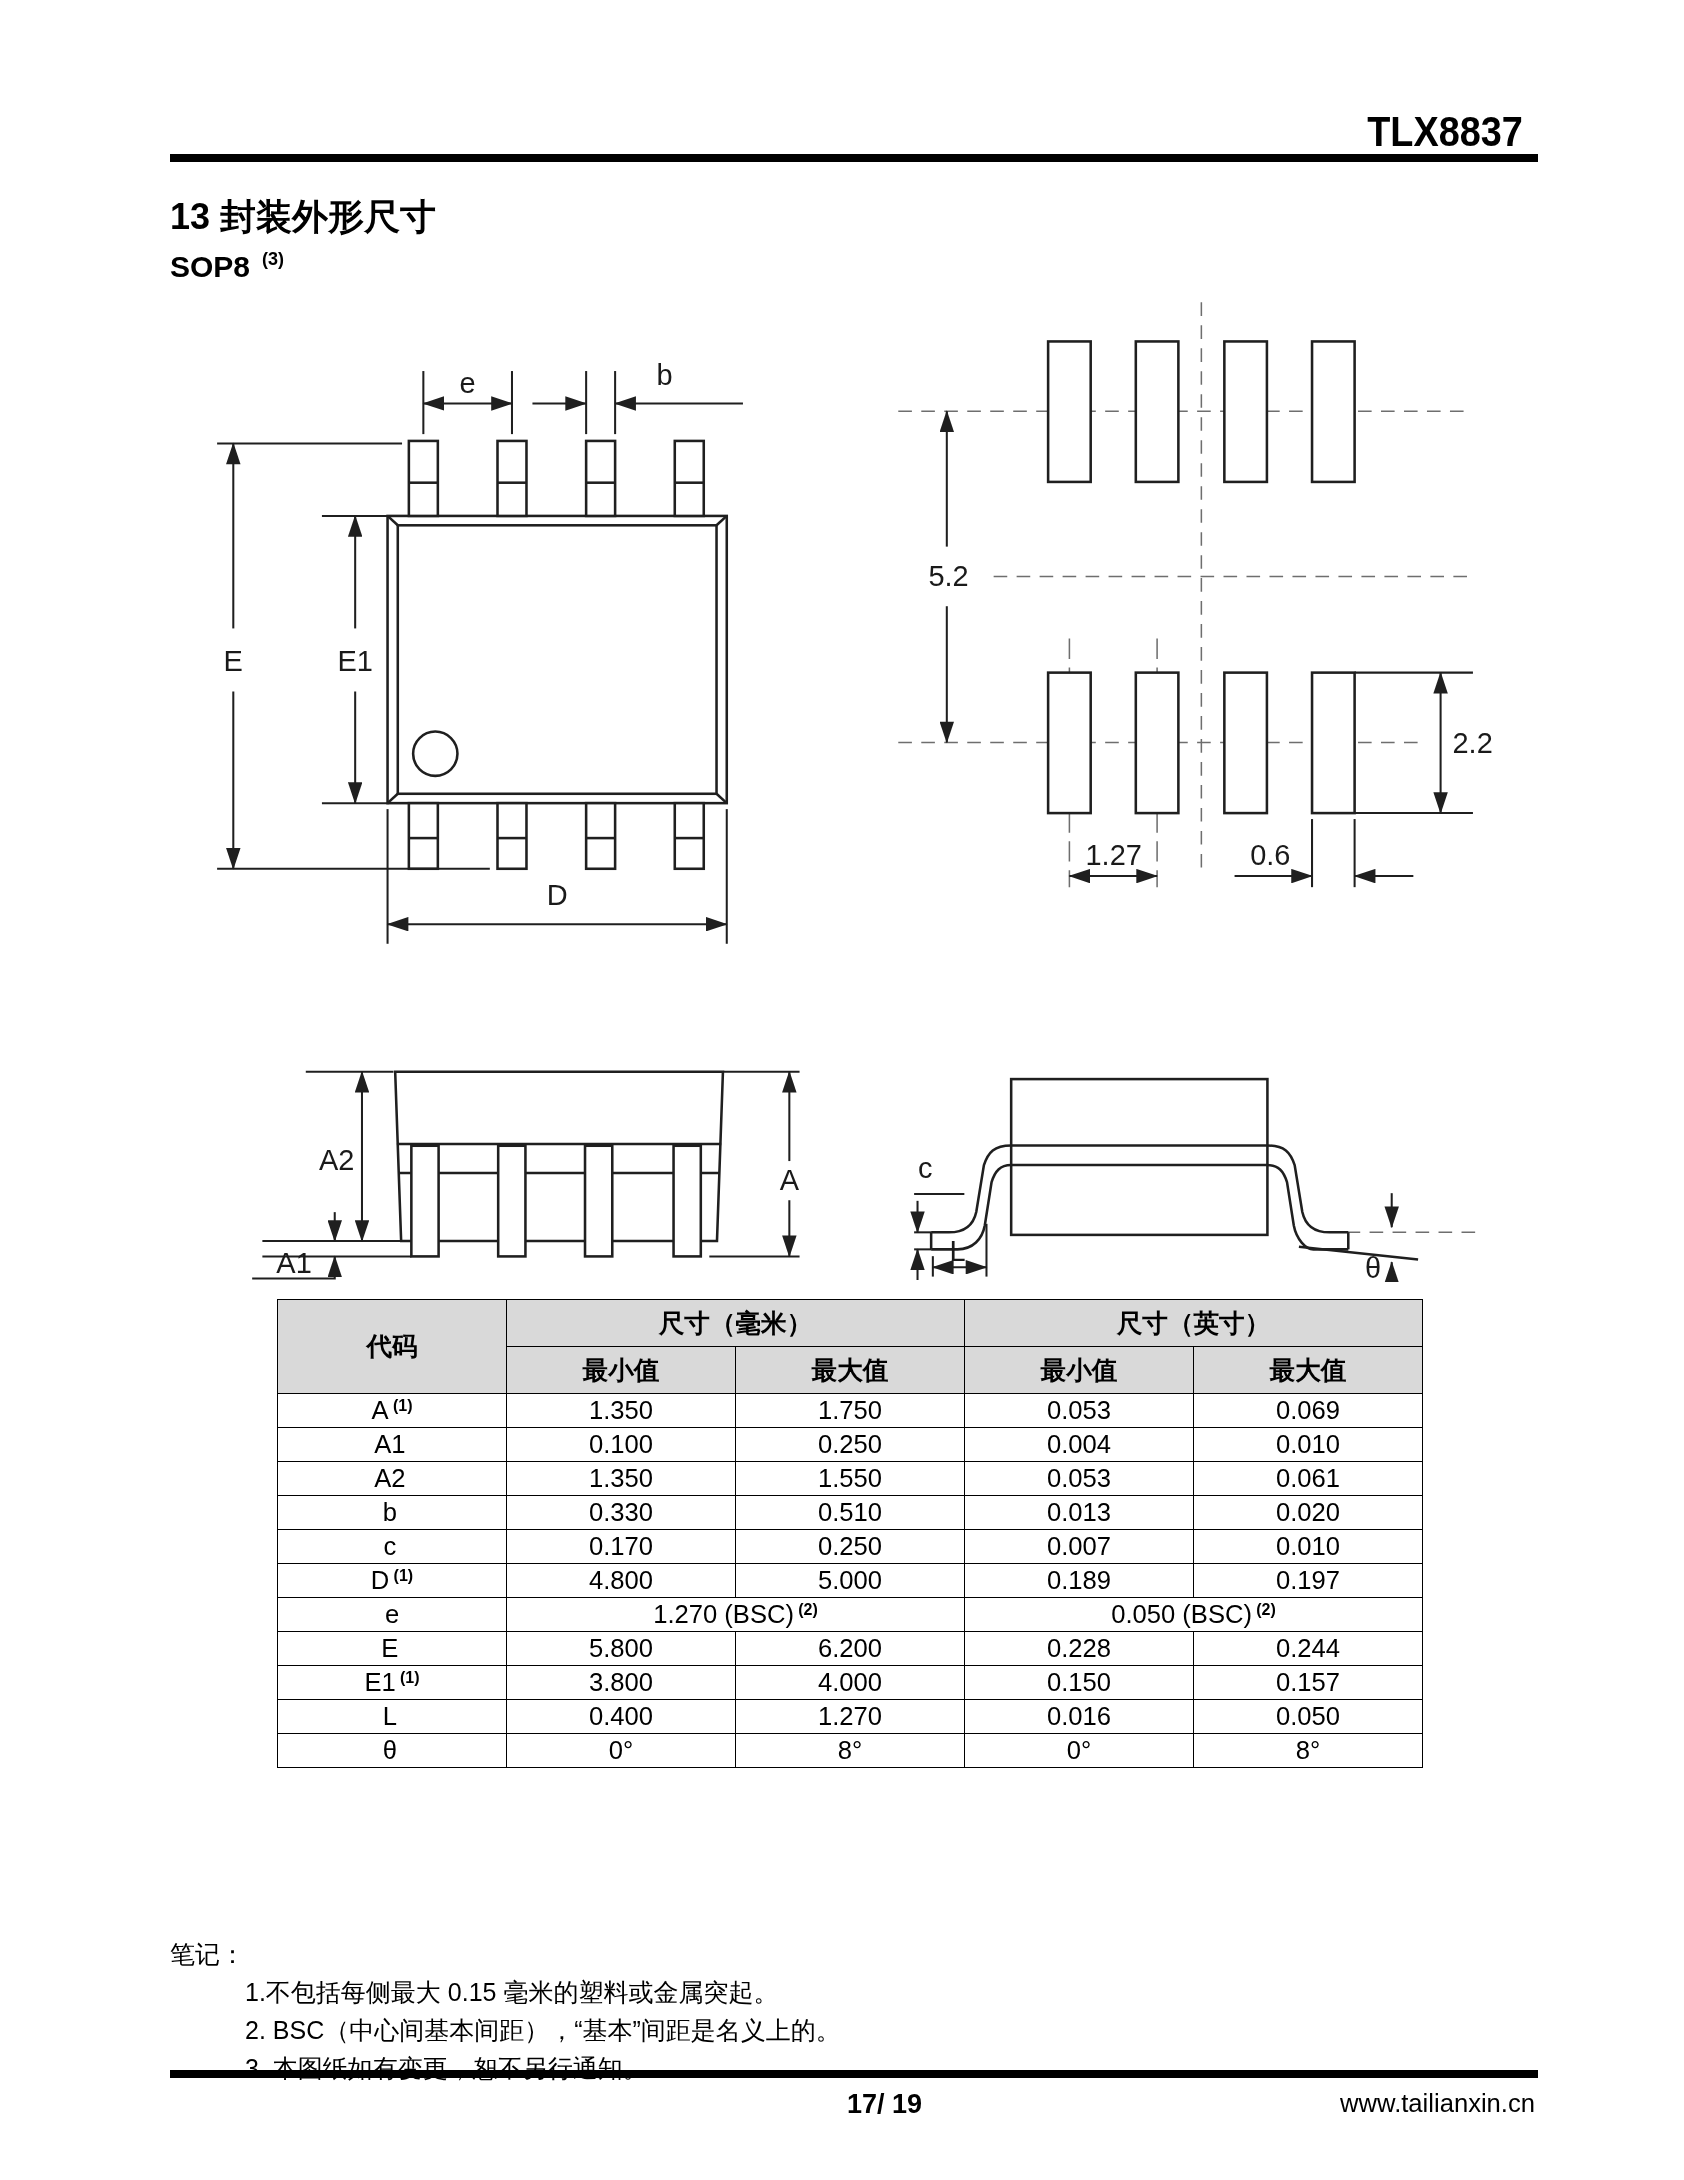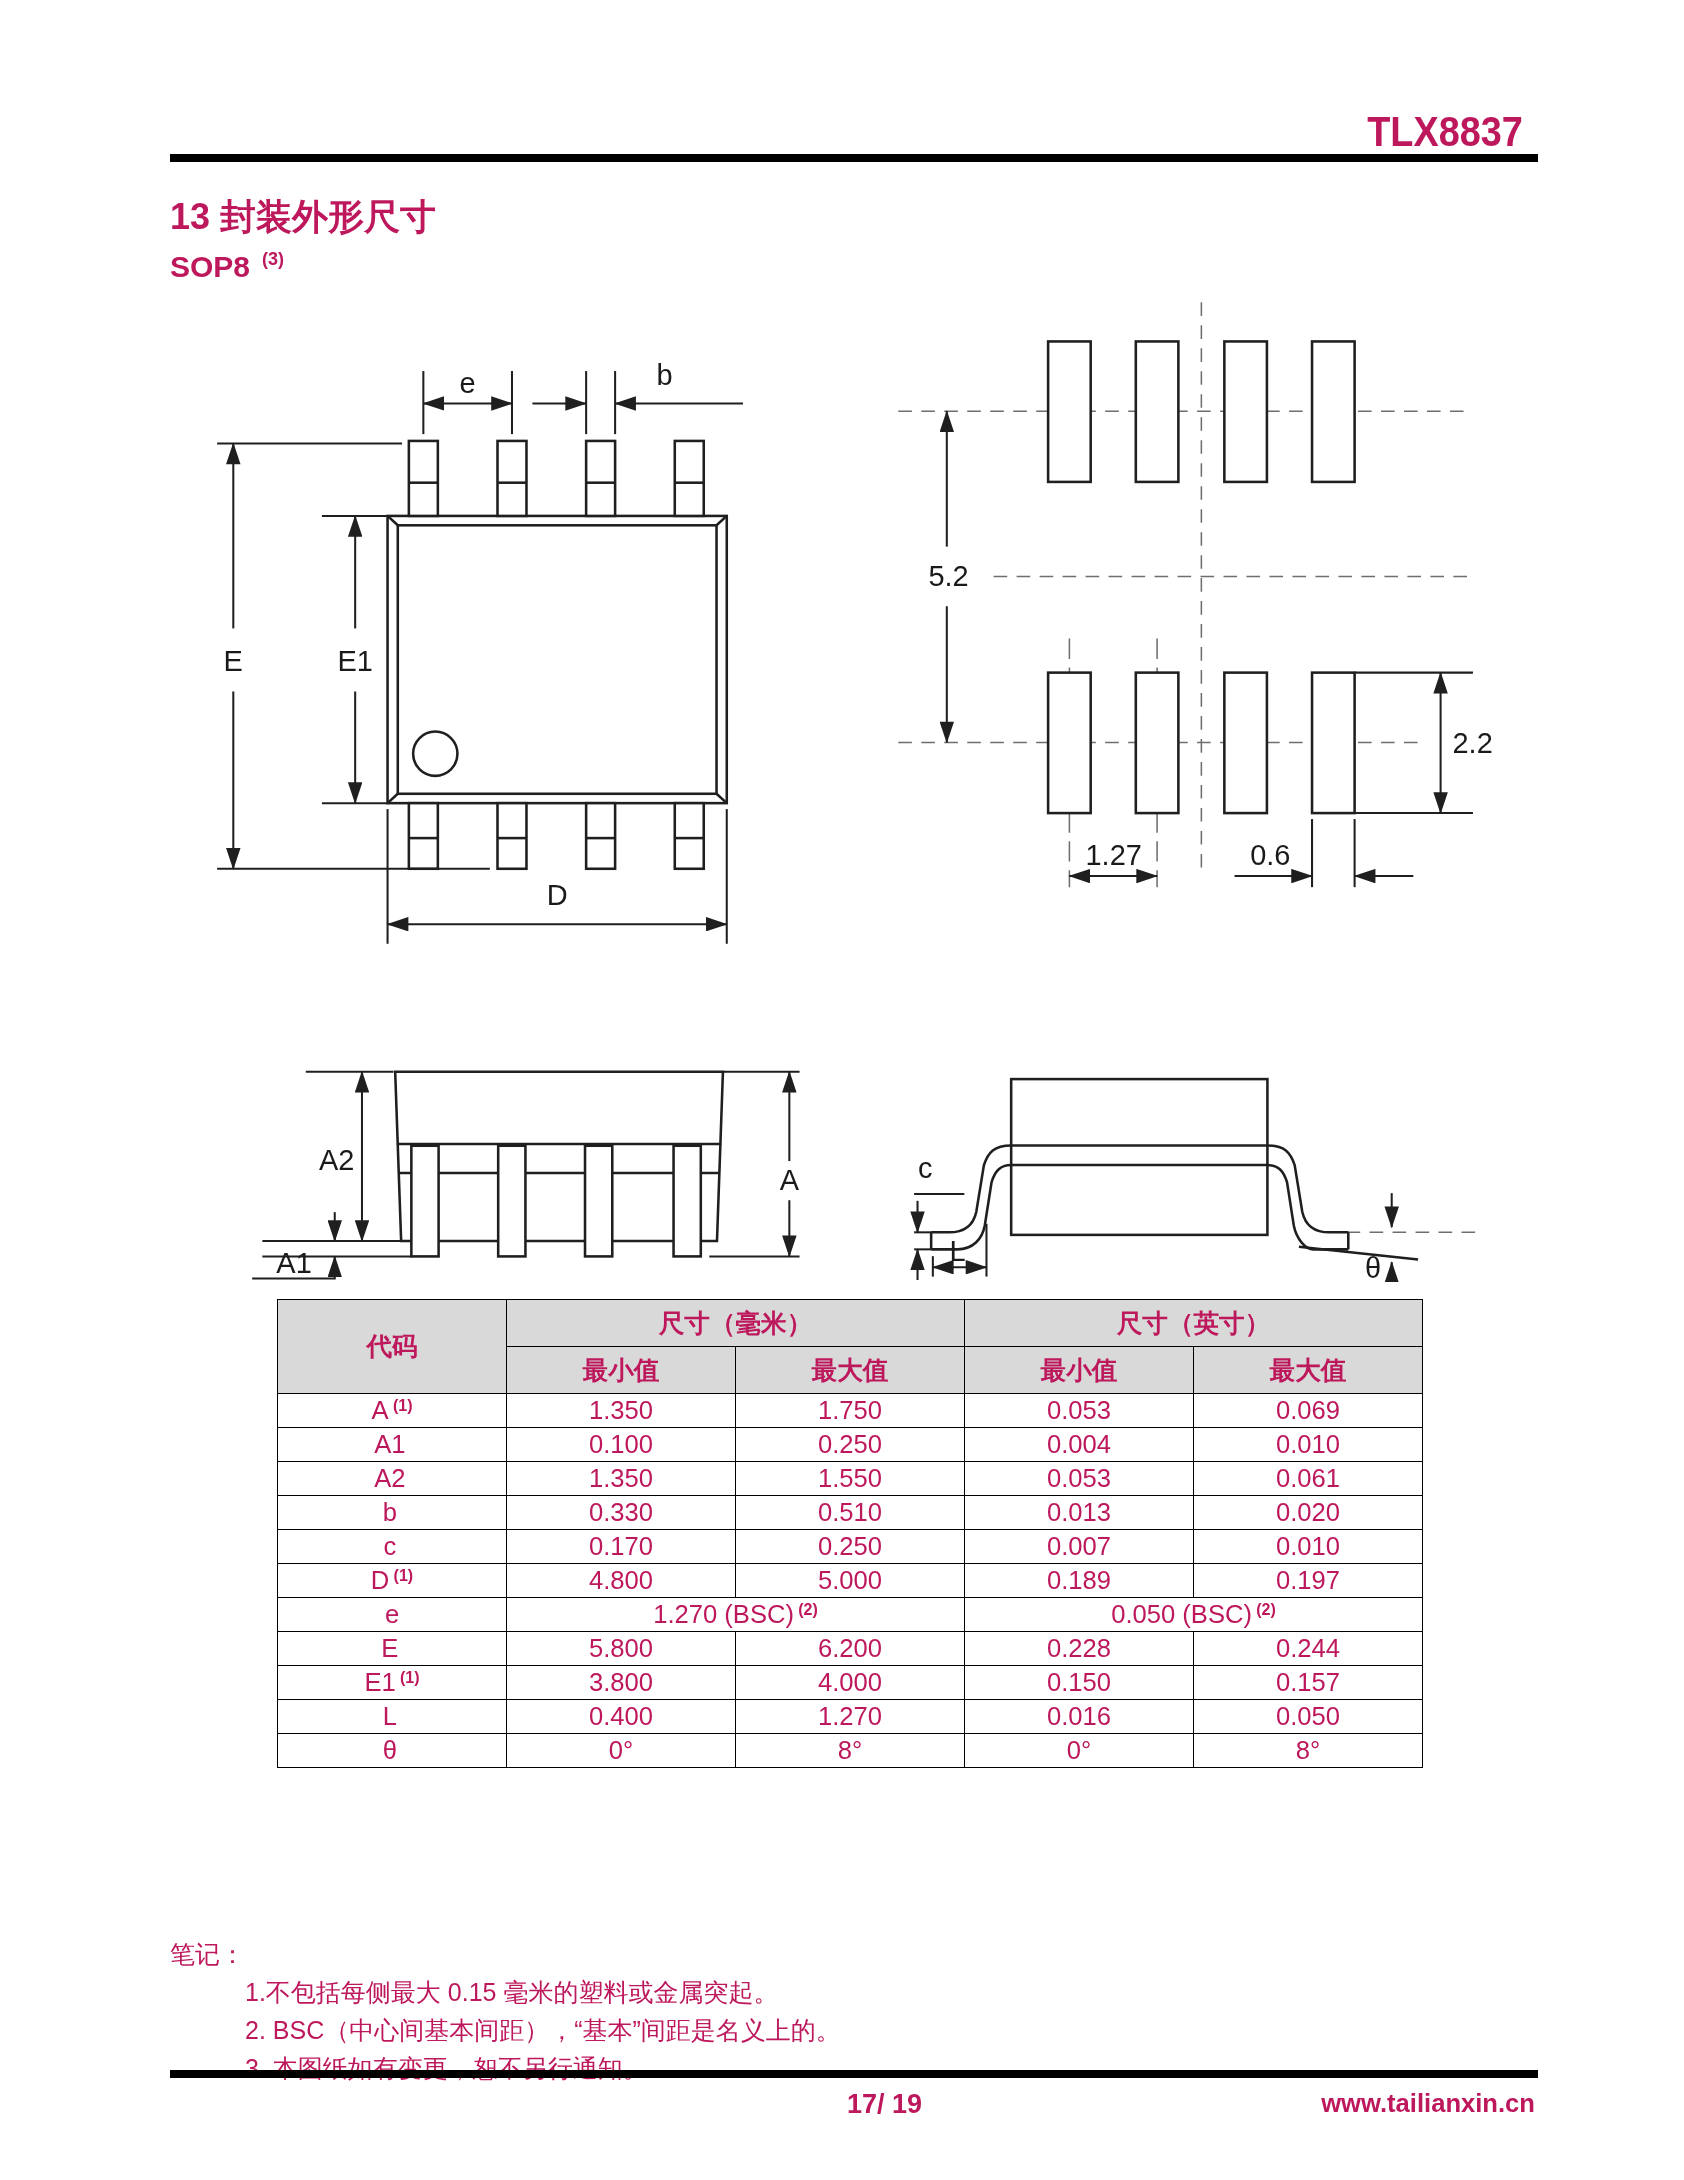--- a/index.html
+++ b/index.html
@@ -1,17 +1,17 @@
 <!DOCTYPE html>
 <html style="font-size:13.6px"><head>
 <meta charset="utf-8">
 <style>
   html,body{margin:0;padding:0;background:#888;}
   .page{position:relative;width:1685px;height:2181px;background:#ffffff;
-        font-family:"Liberation Sans","DejaVu Sans",sans-serif;color:#be185d;overflow:hidden;}
+        font-family:"Liberation Sans","DejaVu Sans",sans-serif;color:#000000;overflow:hidden;}
   .abs{position:absolute;}
   
   .doc-title{font-weight:700;font-size:43px;letter-spacing:0;transform:scaleX(.88);transform-origin:100% 50%;}
   .rule{background:#000;}
   .section-heading{font-weight:700;font-size:36px;}
   .pkg-heading{font-weight:700;font-size:30px;}
   .pkg-sup{font-weight:700;font-size:18px;vertical-align:12px;margin-left:12px;}
   
   .land-caption{font-size:25.6px;text-align:center;}
   .land-caption .b{font-weight:700;}
@@ -21,21 +21,21 @@
        font-size:25.6px;font-weight:400;padding:0;}
   table.dim th{background:#d9d9d9;font-weight:700;}
   tr.hrow{height:47px;}
   tr.drow{height:34px;}
   .sup{font-size:16px;font-weight:700;vertical-align:8.5px;margin-left:4.3px;}
   
   .notes{font-size:25px;line-height:38px;}
   .notes .item{padding-left:75px;}
   
   .page-num{font-weight:700;font-size:27px;text-align:center;width:100%;}
-  .site{font-weight:700;font-size:25.6px;}
+  .site{font-weight:400;font-size:25.6px;}
   
   svg text{font-family:"Liberation Sans","DejaVu Sans",sans-serif;font-size:34px;fill:#1a1a1a;}
   .oln{stroke:#1f1f1f;stroke-width:3;fill:none;}
   .olnf{stroke:#1f1f1f;stroke-width:3;fill:#ffffff;}
   .dim{stroke:#1f1f1f;stroke-width:2.4;fill:none;}
   .thin{stroke:#6e6e6e;stroke-width:1.8;fill:none;}
   .dash{stroke-dasharray:16 11;}
 </style>
 </head>
 <body>

